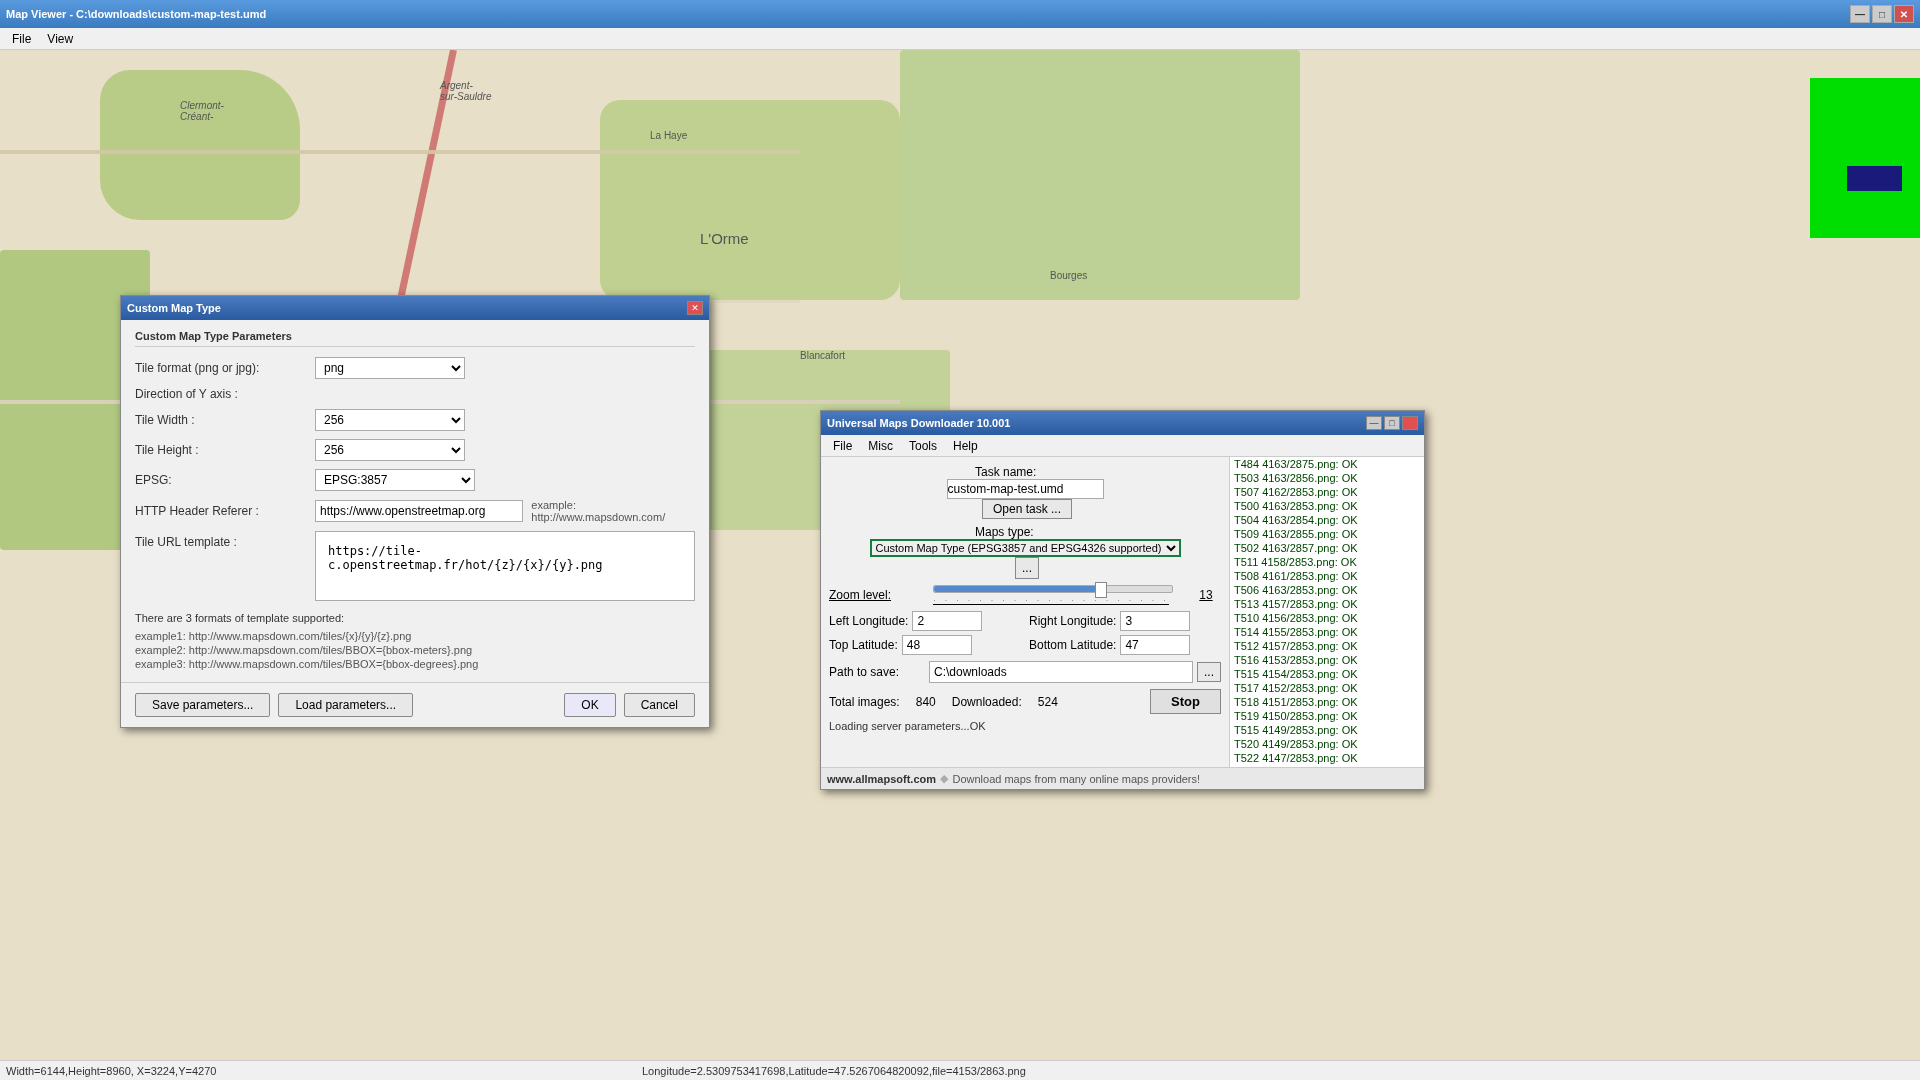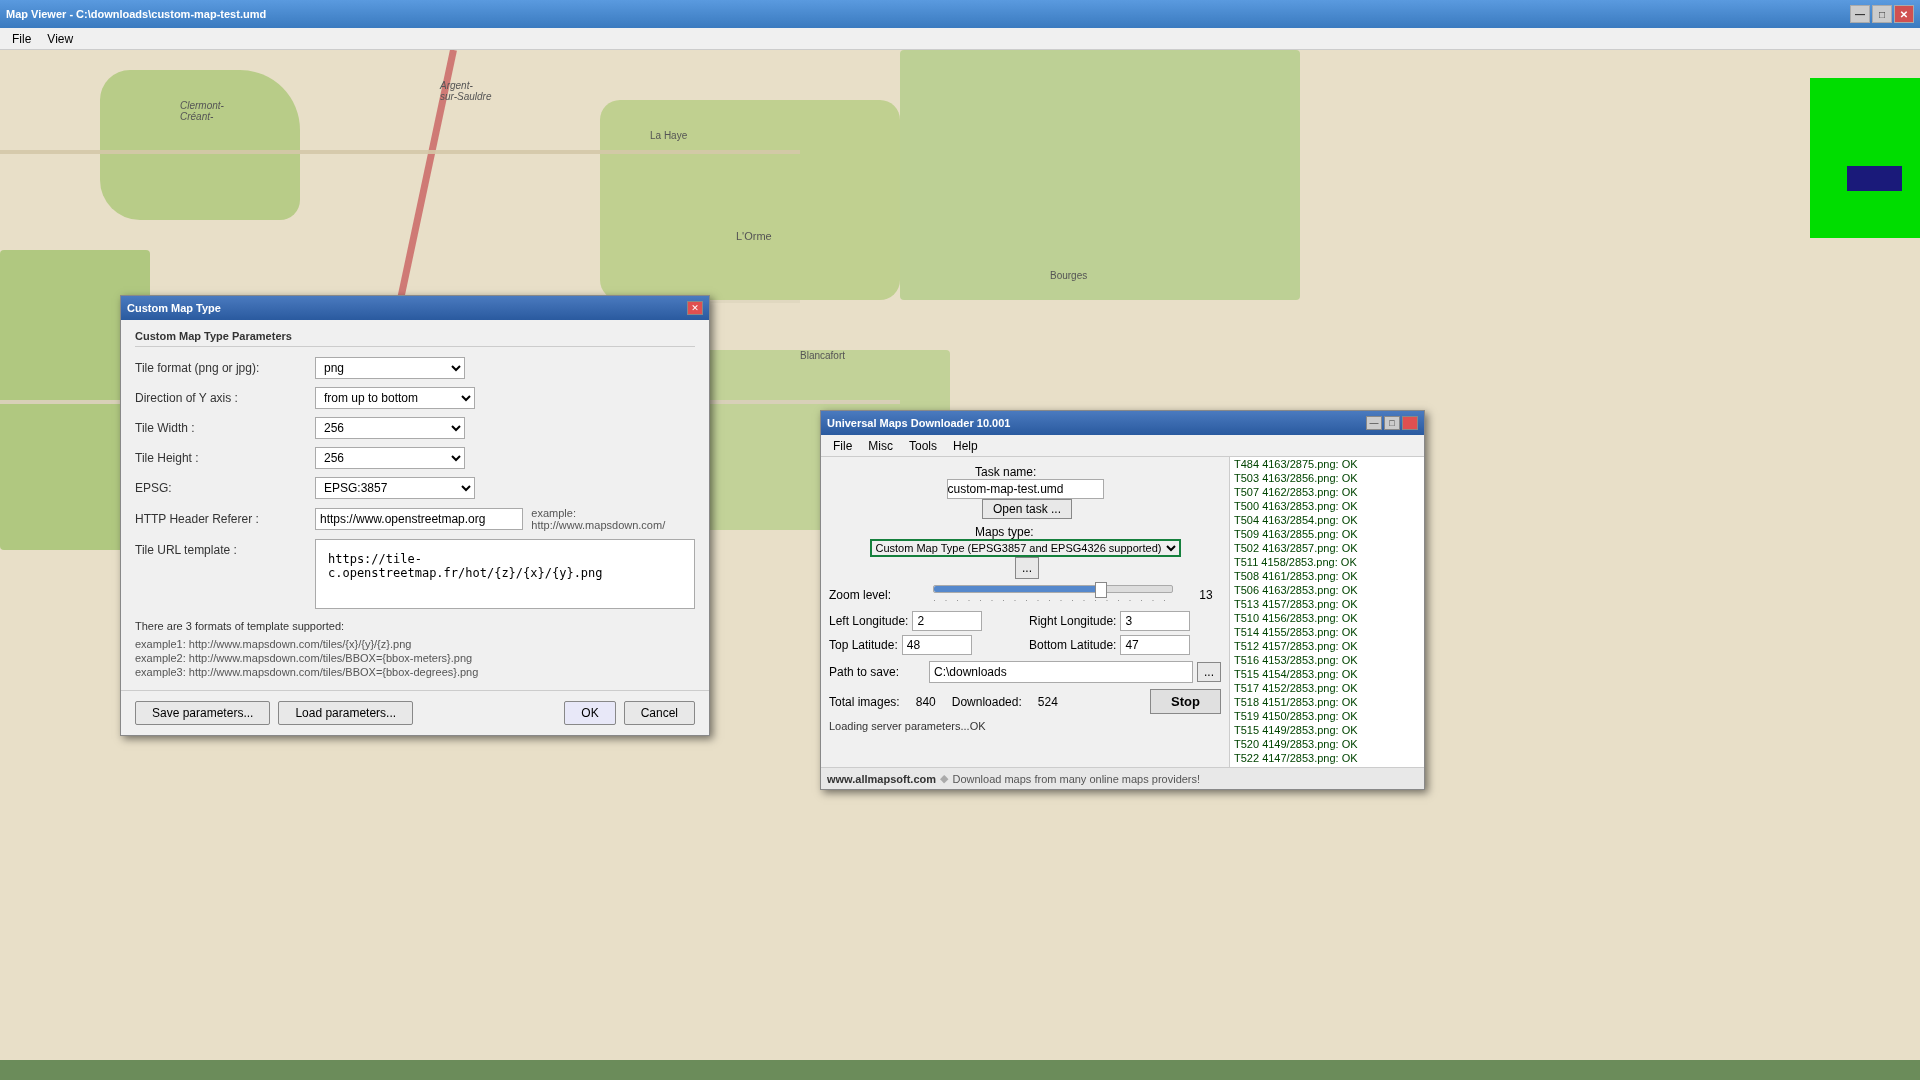--- a/index.html
+++ b/index.html
@@ -164,21 +164,21 @@
     .umd-select {
       flex: 1; height: 22px; font-size: 11px;
       border: 2px solid #15803d;
     }
     .umd-dots-btn {
       margin-left: 4px; width: 24px; height: 22px; font-size: 12px;
       border: 1px solid #888; background: #e8e8e8; cursor: pointer;
       display: flex; align-items: center; justify-content: center;
     }
 
-    .zoom-row { display: flex; align-items: center; gap: 4px; margin-bottom: 6px; }
+    .zoom-row { display: flex; align-items: center; gap: 4px; margin-bottom: 6px; text-decoration: underline; }
     .zoom-label { font-size: 12px; width: 100px; flex-shrink: 0; }
     .zoom-value { width: 30px; text-align: center; font-size: 12px; }
 
     .coords-grid {
       display: grid; grid-template-columns: 1fr 1fr;
       gap: 4px 8px; margin-bottom: 6px;
     }
     .coord-row { display: flex; align-items: center; gap: 4px; }
     .coord-label { font-size: 12px; white-space: nowrap; }
     .coord-input {
@@ -282,31 +282,35 @@
     <div class="map-green-area" style="top:300px;left:700px;width:250px;height:180px;background:#c2d298;"></div>
 
     <div style="position:absolute;top:0;left:450px;width:7px;height:500px;background:#c86060;opacity:0.8;transform:rotate(12deg);transform-origin:top center;"></div>
     <div style="position:absolute;top:100px;left:0;width:800px;height:4px;background:#d4c8a8;opacity:0.9;"></div>
     <div style="position:absolute;top:250px;left:200px;width:600px;height:3px;background:#e0d8c0;"></div>
     <div style="position:absolute;top:350px;left:0;width:900px;height:4px;background:#d8d0b8;"></div>
 
     <div style="position:absolute;top:30px;left:440px;font-size:10px;color:#555;font-style:italic;">Argent-<br>sur-Sauldre</div>
     <div style="position:absolute;top:80px;left:650px;font-size:10px;color:#555;">La Haye</div>
     <div style="position:absolute;top:50px;left:180px;font-size:10px;color:#555;font-style:italic;">Clermont-<br>Créant-</div>
-    <div style="position:absolute;top:180px;left:736px;font-size:11px;color:#555;">L'Orme</div>
+    <div style="position:absolute;top:180px;left:700px;font-size:15px;color:#555;">L'Orme</div>
     <div style="position:absolute;top:220px;left:1050px;font-size:10px;color:#555;">Bourges</div>
     <div style="position:absolute;top:300px;left:800px;font-size:10px;color:#555;">Blancafort</div>
     <div style="position:absolute;top:350px;left:550px;font-size:10px;color:#555;">La Sauldre</div>
     <div style="position:absolute;top:380px;left:650px;font-size:10px;color:#555;">L'Hospital</div>
 
     <div class="green-overlay">
       <div class="blue-rect"></div>
     </div>
   </div>
 
+  <div class="app-statusbar">
+    <span class="status-left">Width=6144,Height=8960, X=3224,Y=4270</span>
+    <span class="status-right">Longitude=2.5309753417698,Latitude=47.5267064820092,file=4153/2863.png</span>
+  </div>
 
 </div>
 
 <div id="custom-map-dialog">
   <div class="window-titlebar">
     <span class="window-titlebar-title">Custom Map Type</span>
     <div class="window-titlebar-btns">
       <div class="win-btn close-btn">✕</div>
     </div>
   </div>
@@ -319,26 +323,20 @@
       <div class="form-control">
         <select class="styled-select">
           <option>png</option>
           <option>jpg</option>
         </select>
       </div>
     </div>
 
     <div class="form-row">
       <div class="form-label">Direction of Y axis :</div>
-      <div class="form-control">
-        <select class="styled-select" style="width:160px;">
-          <option>from up to bottom</option>
-          <option>from bottom to up</option>
-        </select>
-      </div>
     </div>
 
     <div class="form-row">
       <div class="form-label">Tile Width :</div>
       <div class="form-control">
         <select class="styled-select">
           <option>256</option>
           <option>512</option>
         </select>
       </div>

